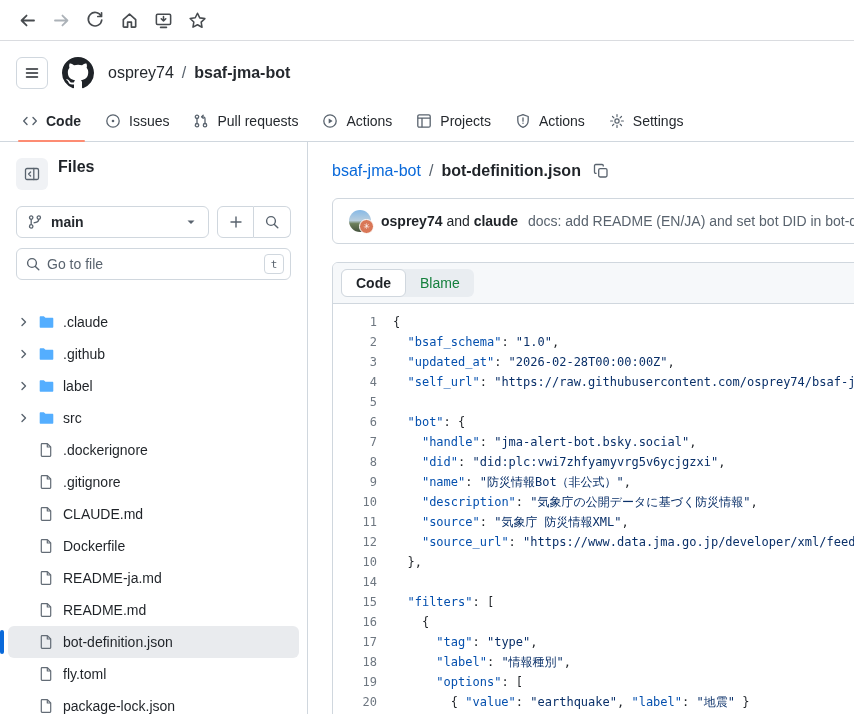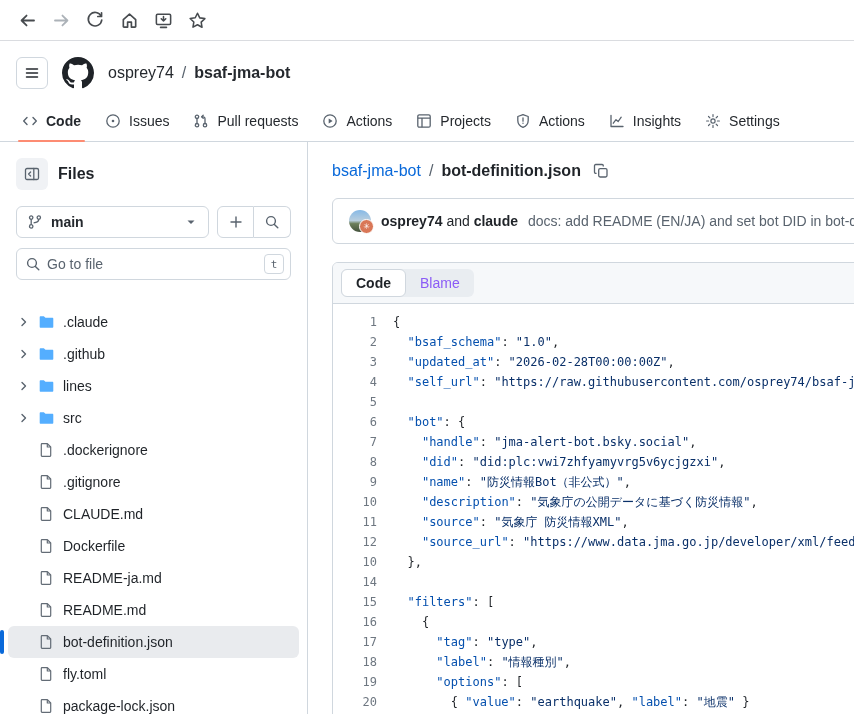--- a/index.html
+++ b/index.html
@@ -49,21 +49,21 @@
   .nav-tab.active { font-weight:600; }
   .nav-tab.active::after {
     content:""; position:absolute; left:6px; right:6px; bottom:-1px; height:2px;
     border-radius:3px; background:var(--tab-underline,#fd8c73);
   }
 
   
   .content { display:flex; height:573px; }
 
   .sidebar { width:308px; min-width:308px; border-right:1px solid #d0d7de; padding-top:16px; }
-  .files-head { display:flex; align-items:center; gap:10px; padding:0 16px; }
+  .files-head { display:flex; gap:10px; padding:0 16px; }
   .icon-btn {
     width:32px; height:32px; border:none; border-radius:6px; background:#f0f2f5;
     display:flex; align-items:center; justify-content:center; color:#59636e; cursor:pointer;
   }
   .files-title { font-size:16px; font-weight:600; }
   .branch-row { display:flex; gap:8px; padding:0 16px; margin-top:16px; }
   .branch-btn {
     flex:1; height:32px; border:1px solid #d0d7de; border-radius:6px; background:#fff;
     display:flex; align-items:center; gap:8px; padding:0 10px; font-size:14px; font-weight:600;
     color:#25292e; cursor:pointer;
@@ -131,21 +131,21 @@
   .commit-conj { color:#1f2328; }
   .commit-msg { color:#59636e; overflow:hidden; text-overflow:clip; cursor:pointer; }
 
   .code-card { margin-top:18px; border:1px solid #d0d7de; border-radius:6px 6px 0 0; overflow:hidden; }
   .code-head { background:#f6f8fa; border-bottom:1px solid #d0d7de; display:flex; align-items:center; padding:6px 8px; }
   .seg { display:flex; align-items:center; background:#e9edf1; border-radius:6px; }
   .seg-code {
     background:#fff; border:1px solid #d0d7de; border-radius:6px; padding:5px 14px;
     font-size:14px; font-weight:600; color:#1f2328; cursor:pointer;
   }
-  .seg-blame { padding:5px 14px; font-size:14px; color:#8b5cf6; cursor:pointer; }
+  .seg-blame { padding:5px 14px; font-size:14px; color:#15803d; cursor:pointer; }
   .file-meta { margin-left:14px; font:12px "DejaVu Sans Mono", monospace; color:#59636e; }
 
   .code-body { background:#fff; padding:8px 0; font:12px "DejaVu Sans Mono", monospace; line-height:20px; }
   .code-line { display:flex; height:20px; }
   .ln { width:60px; min-width:60px; text-align:right; padding-right:16px; color:#6e7781; cursor:pointer; }
   .lc { white-space:pre; color:#1f2328; }
   .tk-k { color:var(--code-key,#0550ae); }
   .tk-s { color:var(--code-string,#0a3069); }
 </style>
 </head>
@@ -255,29 +255,20 @@
     </div>
     <div class="nav-tab">
       <span class="ticon">
         <svg width="16" height="16" viewBox="0 0 16 16" fill="none" stroke="currentColor" stroke-width="1.3" stroke-linejoin="round">
           <path d="M8 1.6 2.8 3.5v3.9c0 3.3 2.1 5.6 5.2 6.9 3.1-1.3 5.2-3.6 5.2-6.9V3.5z"></path>
           <path d="M8 5v3.2" stroke-linecap="round"></path>
           <circle cx="8" cy="10.3" r=".7" fill="currentColor" stroke="none"></circle>
         </svg>
       </span>
       <span>Actions</span>
-    </div>
-    <div class="nav-tab">
-      <span class="ticon">
-        <svg width="16" height="16" viewBox="0 0 16 16" fill="none" stroke="currentColor" stroke-width="1.3" stroke-linecap="round" stroke-linejoin="round">
-          <path d="M2 2.3v11.2h12"></path>
-          <path d="m4.3 10.2 2.7-3.5 2.2 1.8 3-4.3"></path>
-        </svg>
-      </span>
-      <span>Insights</span>
     </div>
     <div class="nav-tab">
       <span class="ticon">
         <svg width="16" height="16" viewBox="0 0 16 16" fill="none" stroke="currentColor" stroke-width="1.2" stroke-linecap="round">
           <circle cx="8" cy="8" r="2.1"></circle>
           <path d="M8 1.6v2M8 12.4v2M1.6 8h2M12.4 8h2M3.5 3.5l1.4 1.4M11.1 11.1l1.4 1.4M12.5 3.5l-1.4 1.4M4.9 11.1l-1.4 1.4"></path>
         </svg>
       </span>
       <span>Settings</span>
     </div>
@@ -368,21 +359,21 @@
           <span class="tree-chevron">
             <svg width="16" height="16" viewBox="0 0 16 16" fill="none" stroke="currentColor" stroke-width="1.4" stroke-linecap="round" stroke-linejoin="round">
               <path d="m6 4.5 3.5 3.5L6 11.5"></path>
             </svg>
           </span>
           <span class="tree-icon dir">
             <svg width="16" height="16" viewBox="0 0 16 16" fill="currentColor">
               <path d="M1.7 3.2c0-.6.4-1 1-1h3.1l1.7 1.6h6.8c.6 0 1 .4 1 1v8c0 .6-.4 1-1 1H2.7c-.6 0-1-.4-1-1z"></path>
             </svg>
           </span>
-          <span>lines</span>
+          <span>label</span>
         </div>
         <div class="tree-row">
           <span class="tree-chevron">
             <svg width="16" height="16" viewBox="0 0 16 16" fill="none" stroke="currentColor" stroke-width="1.4" stroke-linecap="round" stroke-linejoin="round">
               <path d="m6 4.5 3.5 3.5L6 11.5"></path>
             </svg>
           </span>
           <span class="tree-icon dir">
             <svg width="16" height="16" viewBox="0 0 16 16" fill="currentColor">
               <path d="M1.7 3.2c0-.6.4-1 1-1h3.1l1.7 1.6h6.8c.6 0 1 .4 1 1v8c0 .6-.4 1-1 1H2.7c-.6 0-1-.4-1-1z"></path>

